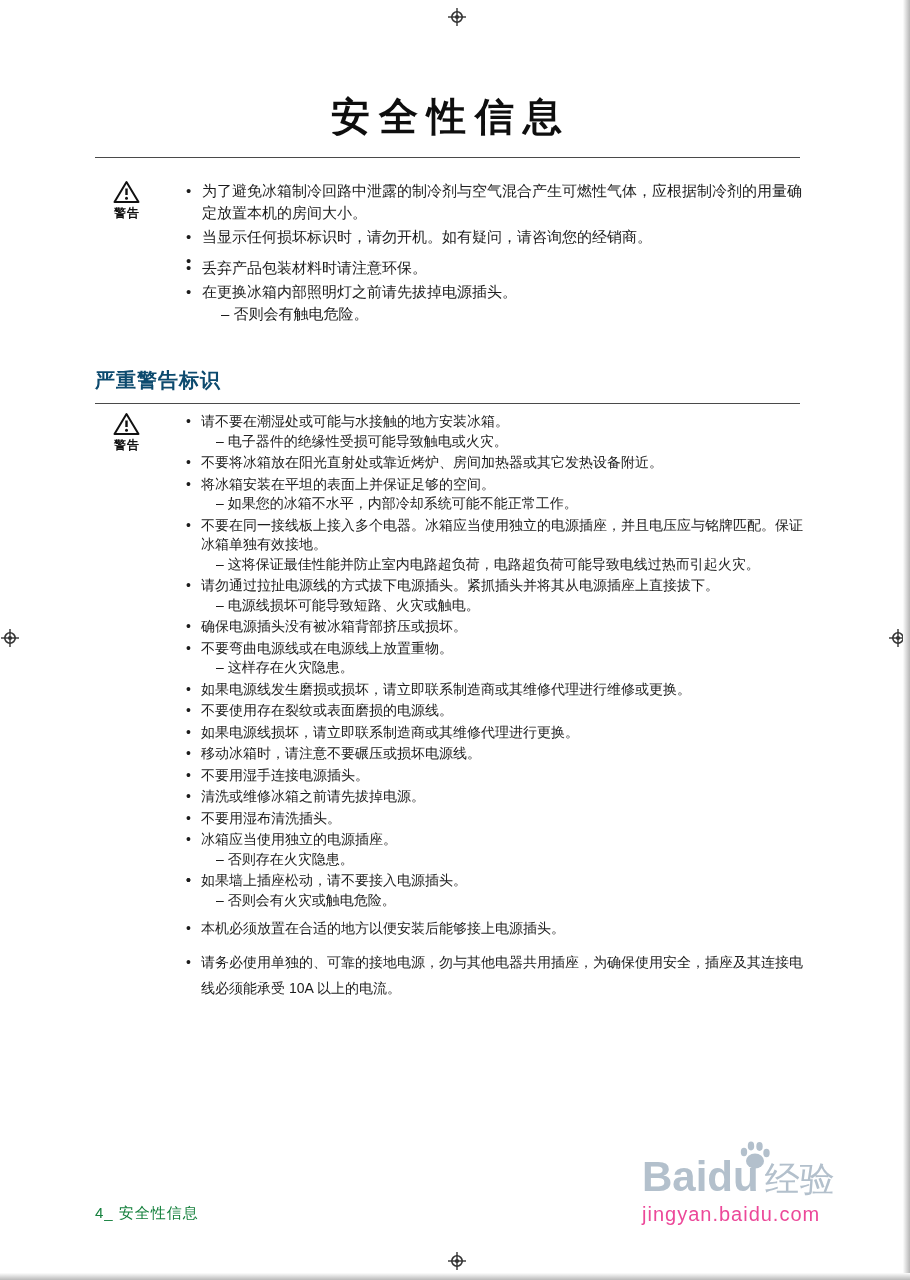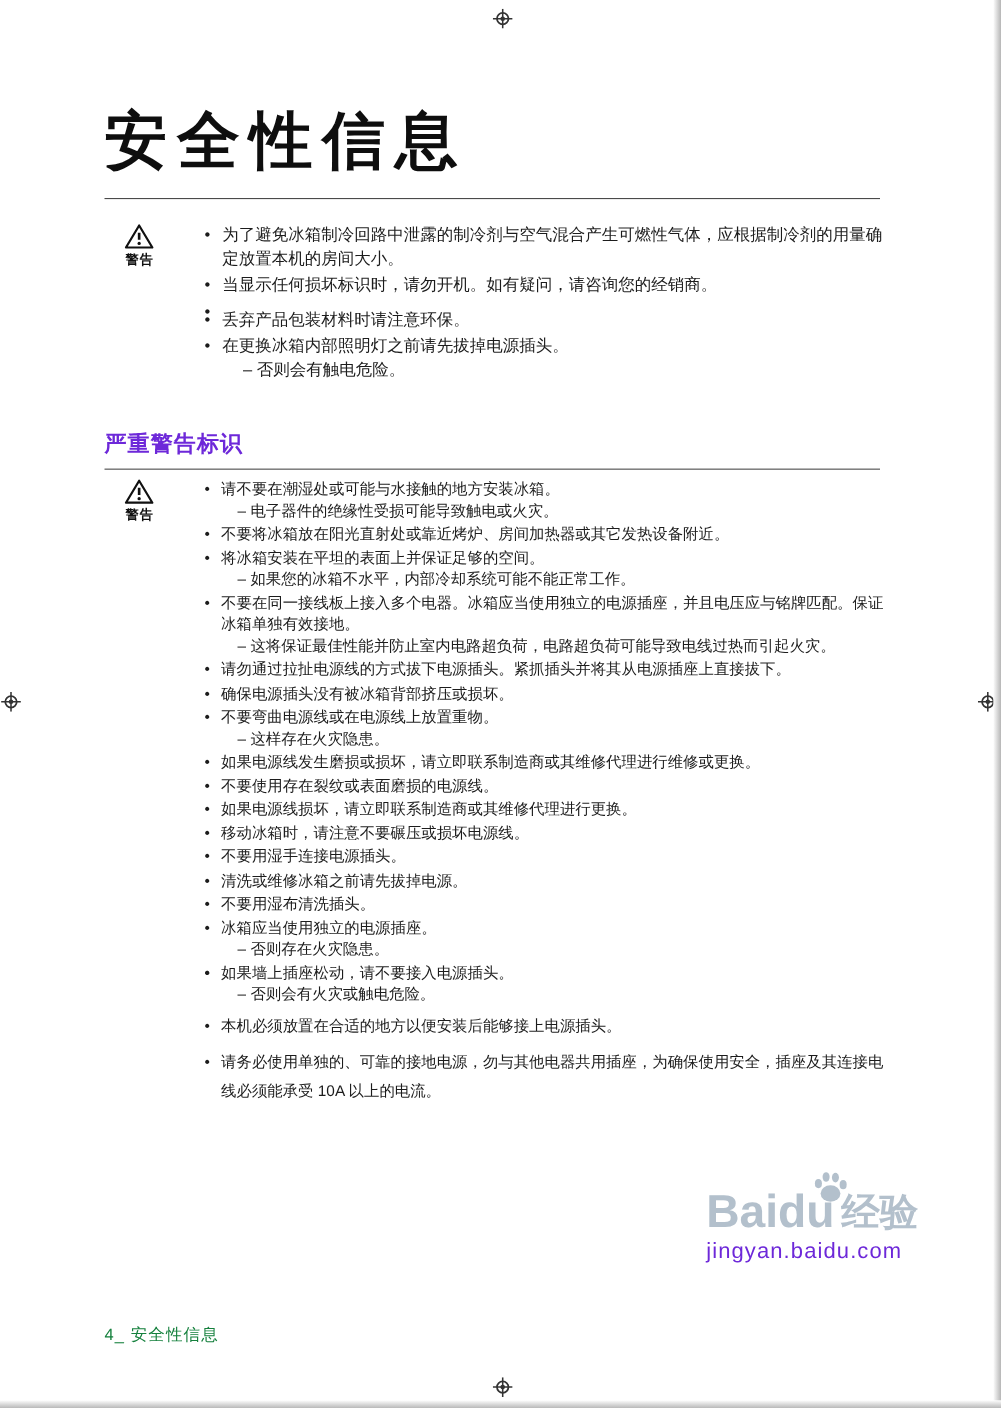--- a/index.html
+++ b/index.html
@@ -2,21 +2,21 @@
 <html><head>
 <meta charset="utf-8">
 <style>
   html,body{margin:0;padding:0;}
   body{background:#d9d9d9;font-family:"Liberation Sans",sans-serif;}
   .page{position:relative;width:910px;height:1280px;margin:0 auto;background:#ffffff;overflow:hidden;}
   .scan-right{position:absolute;top:0;right:0;width:7px;height:100%;background:linear-gradient(to right,#fdfdfd,#b6b6b6);}
   .scan-bottom{position:absolute;left:0;bottom:0;width:100%;height:7px;background:linear-gradient(to bottom,#fdfdfd,#b9b9b9);}
 
   .content{position:absolute;left:95px;top:90px;width:712px;color:#1c1c1c;}
-  .doc-title{font-family:"DejaVu Serif","Liberation Serif",serif;font-size:57px;font-weight:600;letter-spacing:9px;color:#0e0e0e;}
+  .doc-title{font-family:"DejaVu Serif","Liberation Serif",serif;font-size:39px;font-weight:600;letter-spacing:9px;color:#0e0e0e;text-align:center;}
   .rule{height:1px;background:#4a4a4a;width:705px;margin-top:13px;}
 
   .warn-row{display:flex;align-items:flex-start;}
   .warn-row.first{margin-top:22px;}
   .warn-row.second{margin-top:8px;}
   .icon-col{width:72px;flex:none;padding-left:18px;}
   .warn-tri{display:block;}
   .warn-label{font-size:12px;font-weight:bold;color:#111;letter-spacing:1px;margin-top:1px;margin-left:1px;}
 
   ul.warn-list{list-style:none;margin:0;padding:0;flex:1;}
@@ -24,31 +24,31 @@
   .b1 li{position:relative;padding-left:17px;margin-bottom:2px;}
   .b2{font-size:14px;line-height:19.5px;}
   .b2 li{position:relative;padding-left:16px;margin-bottom:2px;}
   .bullet{position:absolute;left:1px;top:0;}
   .sub{padding-left:15px;}
   .b1 .sub{padding-left:19px;}
   li.gap{margin-top:9px;}
   li.loose{line-height:26px;margin-top:10px;}
 
   .section-head{margin-top:40px;}
-  .section-title{font-size:20px;font-weight:bold;letter-spacing:1px;color:#6d28d9;}
+  .section-title{font-size:20px;font-weight:bold;letter-spacing:1px;color:#0c4a6e;}
   .section-head .rule{margin-top:9px;}
 
   .footer{position:absolute;left:95px;top:1204px;font-size:15px;color:#15803d;letter-spacing:1px;}
 
-  .wm{position:absolute;left:642px;top:1080px;width:252px;color:#b3c0cc;}
+  .wm{position:absolute;left:642px;top:1156px;width:252px;color:#b3c0cc;}
   .wm-row{position:relative;display:flex;align-items:flex-end;}
   .wm-brand{font-size:42px;font-weight:bold;line-height:1;}
-  .wm-cn{font-size:35px;font-weight:bold;line-height:1.05;margin-left:6px;}
+  .wm-cn{font-size:35px;font-weight:normal;line-height:1.05;margin-left:6px;}
   .wm-paw{position:absolute;left:96px;top:-16px;}
-  .wm-url{font-size:20px;margin-top:5px;color:#6d28d9;letter-spacing:1px;}
+  .wm-url{font-size:20px;margin-top:5px;color:#ec4899;letter-spacing:1px;}
 
   .regmark{position:absolute;width:18px;height:18px;}
   .regmark.top{left:448px;top:8px;}
   .regmark.bottom{left:448px;top:1252px;}
   .regmark.left{left:1px;top:629px;}
   .regmark.right{left:889px;top:629px;}
 </style>
 </head>
 <body>
 
@@ -155,20 +155,21 @@
           <div class="sub">– 如果您的冰箱不水平，内部冷却系统可能不能正常工作。</div>
         </li>
         <li>
           <span class="bullet">•</span>
           <span>不要在同一接线板上接入多个电器。冰箱应当使用独立的电源插座，并且电压应与铭牌匹配。保证冰箱单独有效接地。</span>
           <div class="sub">– 这将保证最佳性能并防止室内电路超负荷，电路超负荷可能导致电线过热而引起火灾。</div>
         </li>
         <li>
           <span class="bullet">•</span>
           <span>请勿通过拉扯电源线的方式拔下电源插头。紧抓插头并将其从电源插座上直接拔下。</span>
+          <div class="sub">– 电源线损坏可能导致短路、火灾或触电。</div>
         </li>
         <li>
           <span class="bullet">•</span>
           <span>确保电源插头没有被冰箱背部挤压或损坏。</span>
         </li>
         <li>
           <span class="bullet">•</span>
           <span>不要弯曲电源线或在电源线上放置重物。</span>
           <div class="sub">– 这样存在火灾隐患。</div>
         </li>

